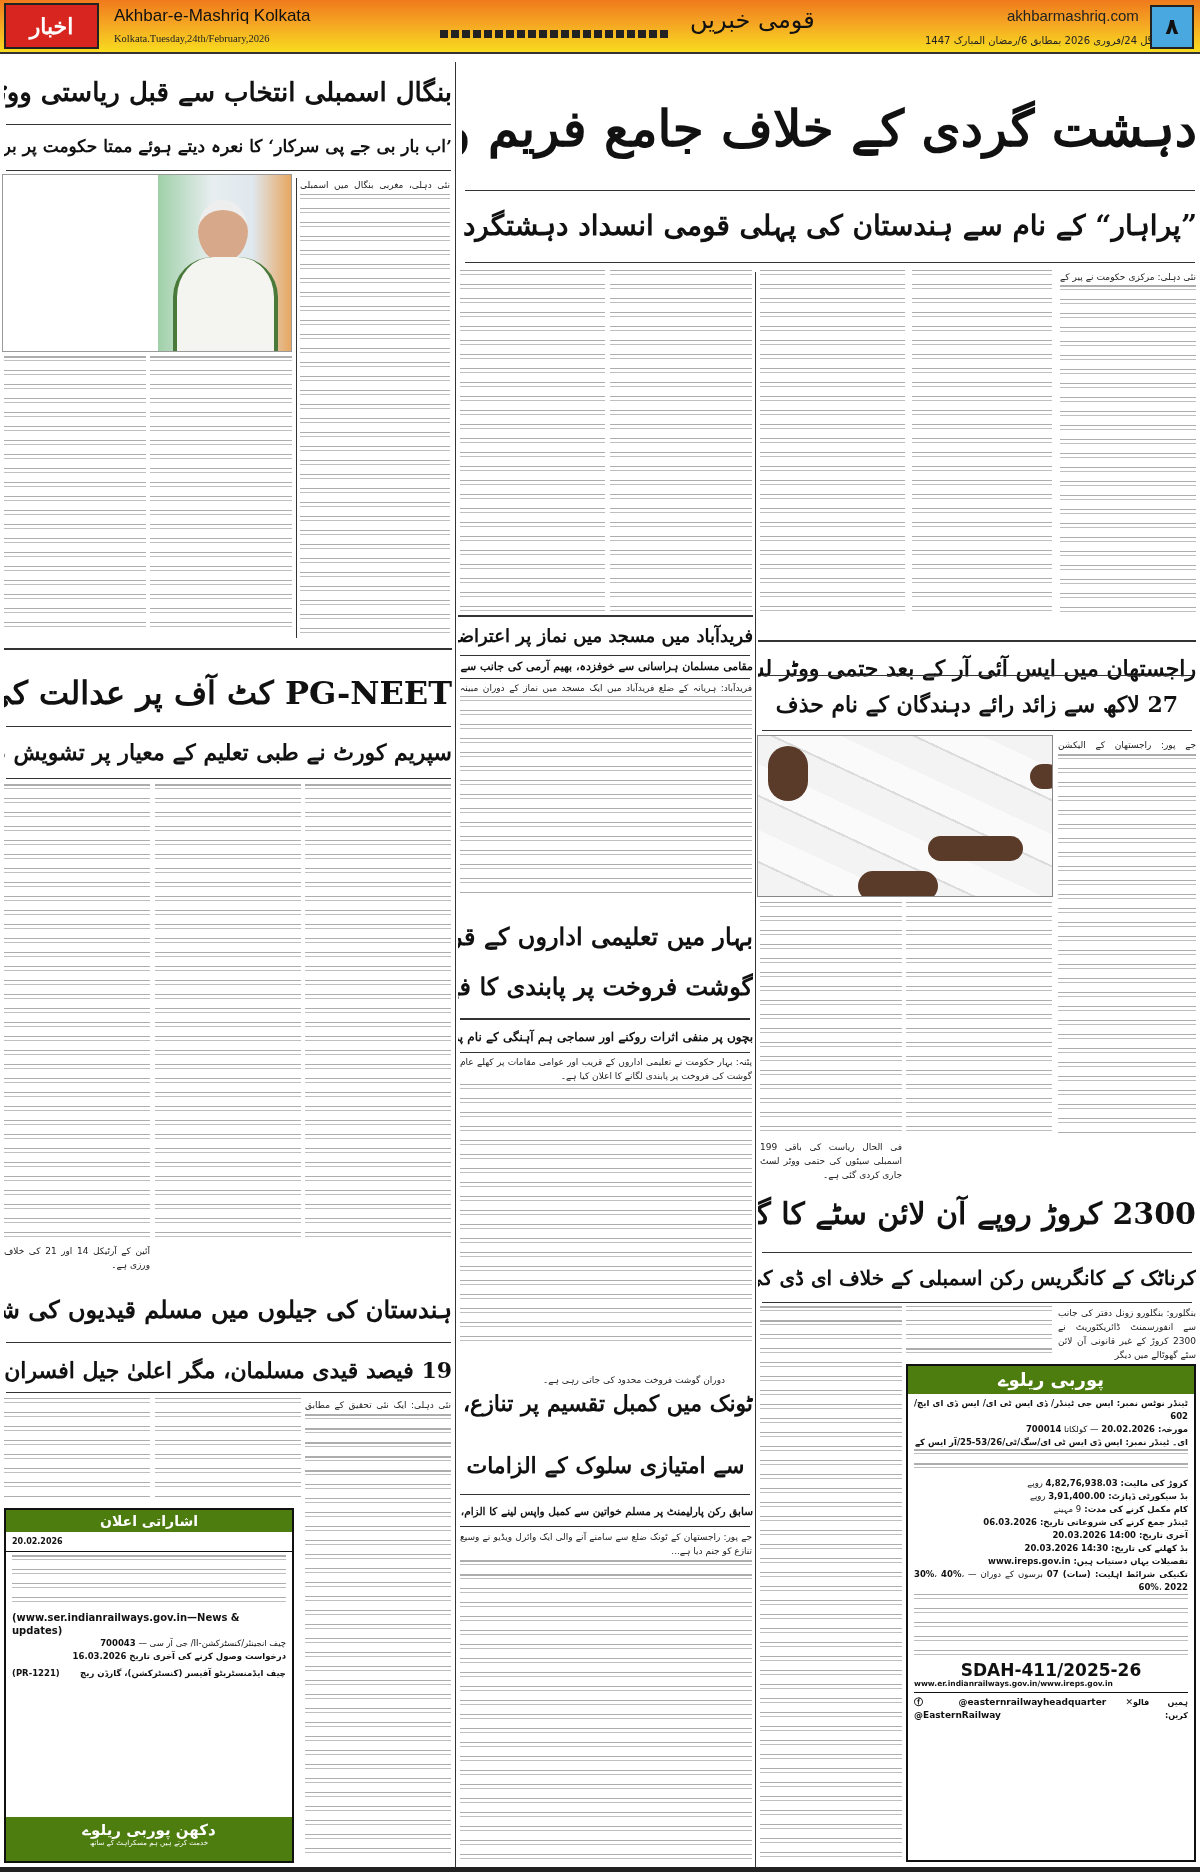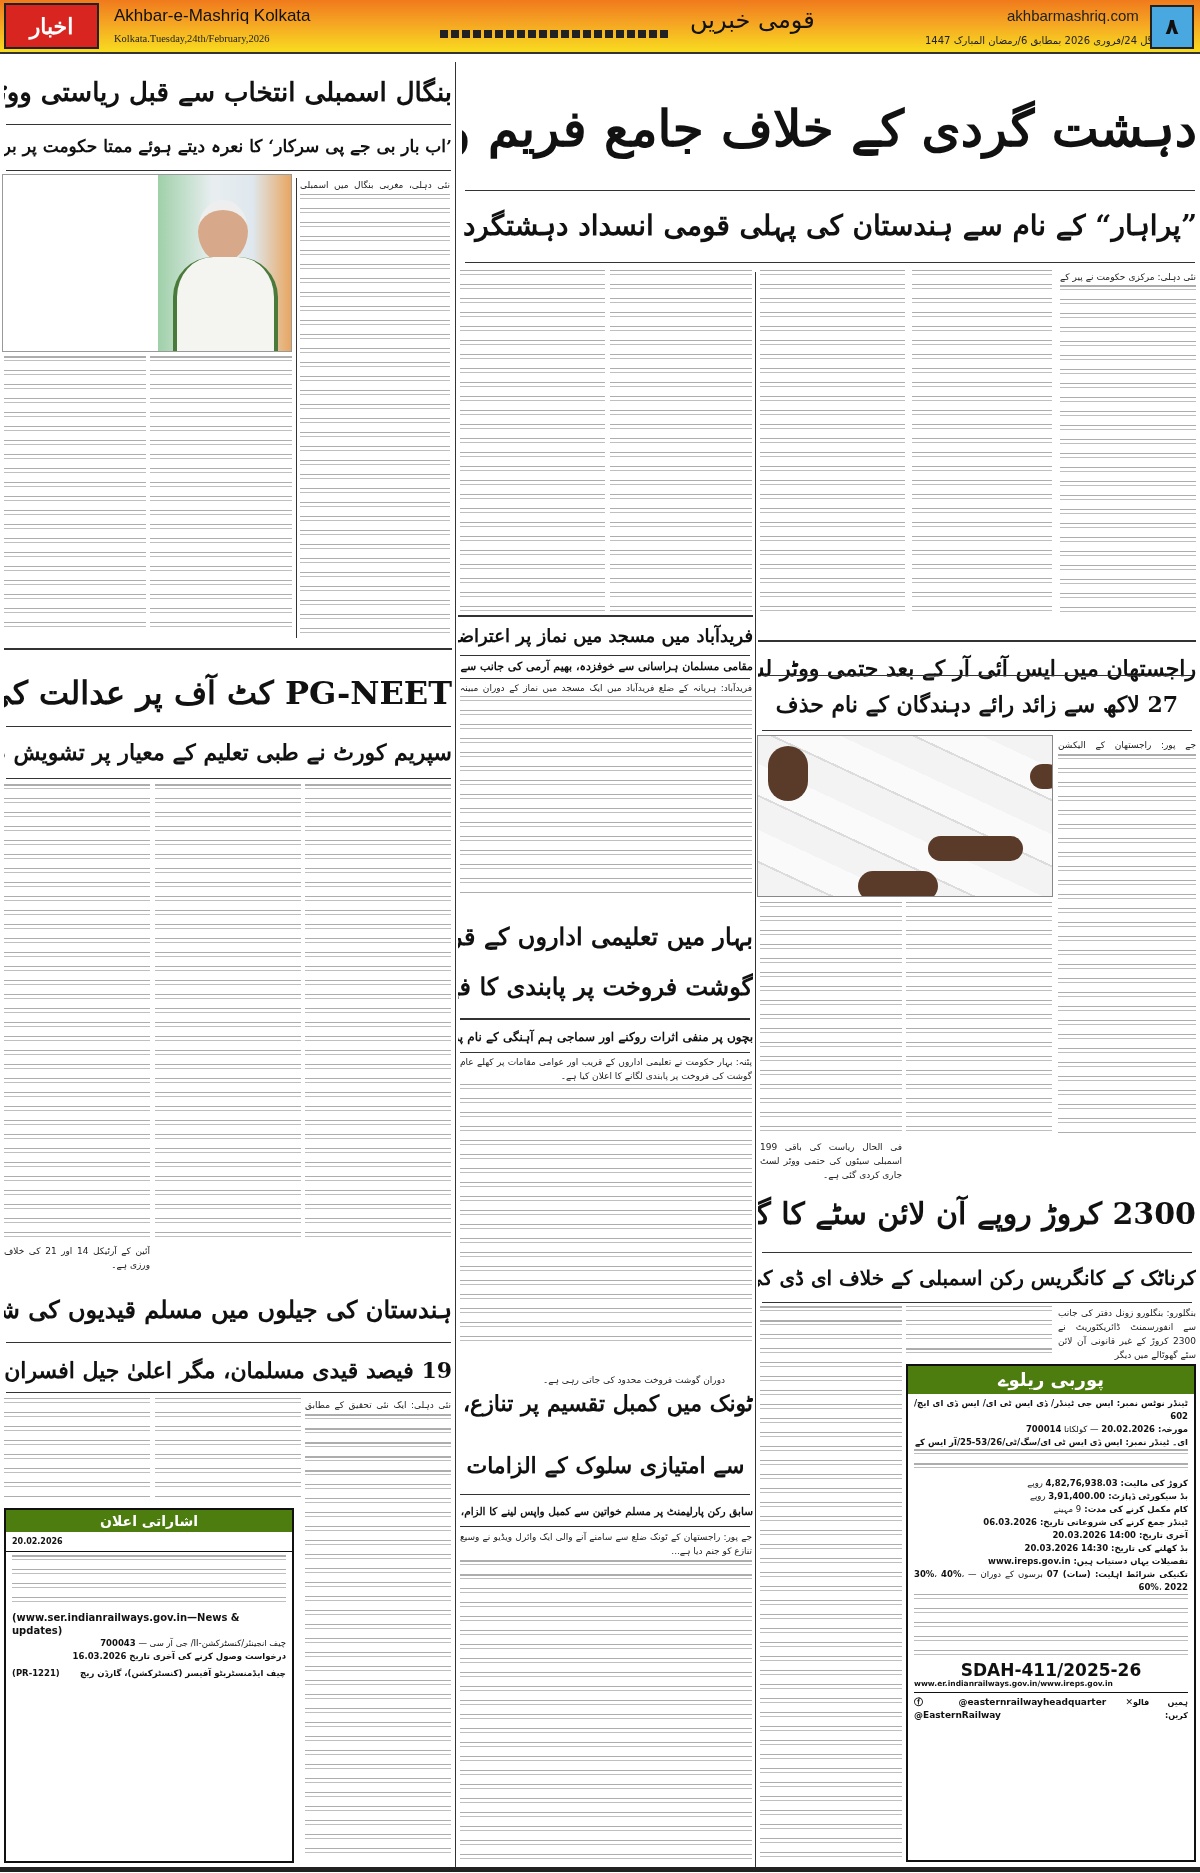--- a/index.html
+++ b/index.html
@@ -123,20 +123,24 @@
   </div>
   <div class="adbody">
     <div class="txtfill" style="position:relative; height:56px; width:100%;"></div>
     <div class="ltr" style="text-align:left; font-size:10px;">(www.ser.indianrailways.gov.in—News &amp; updates)</div>
     <div><span>چیف انجینئر/کنسٹرکشن-II/ جی آر سی</span> — <span class="ltr">700043</span></div>
     <div style="font-weight:bold;"><span>درخواست وصول کرنے کی آخری تاریخ</span> <span class="ltr">16.03.2026</span></div>
     <div style="display:flex; justify-content:space-between; margin-top:4px; font-weight:bold;">
       <span>چیف ایڈمنسٹریٹو آفیسر (کنسٹرکشن)، گارڈن ریچ</span>
       <span class="ltr">(PR-1221)</span>
     </div>
+  </div>
+  <div class="adhead" style="position:absolute; left:0; bottom:0; width:100%; height:44px; padding-top:4px;">
+    <div style="font-size:15px;">دکھن پوربی ریلوے</div>
+    <div style="font-size:7px; font-weight:normal;">خدمت کرتے ہیں ہم مسکراہٹ کے ساتھ</div>
   </div>
 </div>
 
 <div class="rule" style="left:458px; top:615px; width:295px; height:2px;"></div>
 <div class="hl" style="left:458px; top:618px; width:295px; font-size:18px; line-height:36px;">فریدآباد میں مسجد میں نماز پر اعتراضات سے کشیدگی</div>
 <div class="rule" style="left:460px; top:655px; width:290px;"></div>
 <div class="hl" style="left:458px; top:656px; width:295px; font-size:11px; line-height:22px;">مقامی مسلمان ہراسانی سے خوفزدہ، بھیم آرمی کی جانب سے تحفظ کی یقین دہانی</div>
 <div class="rule" style="left:460px; top:678px; width:290px;"></div>
 <div class="txt" style="left:460px; top:681px; width:292px; height:14px;">فریدآباد: ہریانہ کے ضلع فریدآباد میں ایک مسجد میں نماز کے دوران مبینہ ہراسانی کے الزامات کے بعد کشیدگی...</div>
 <div class="txtfill" style="left:460px; top:696px; width:292px; height:200px;"></div>

